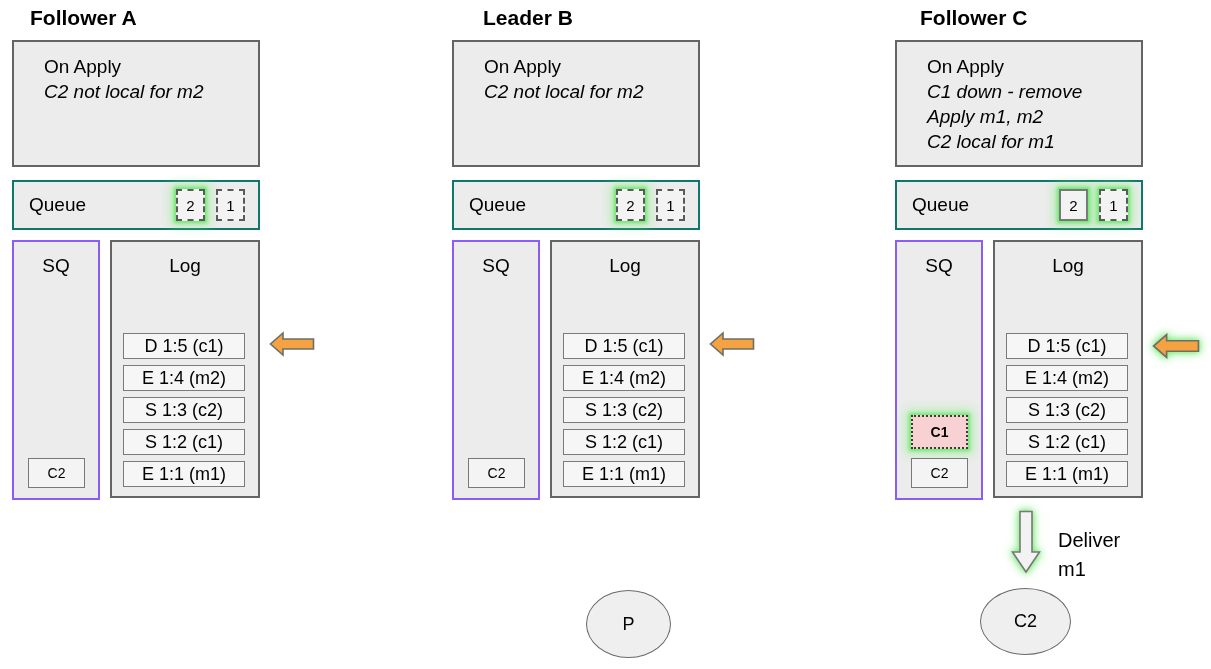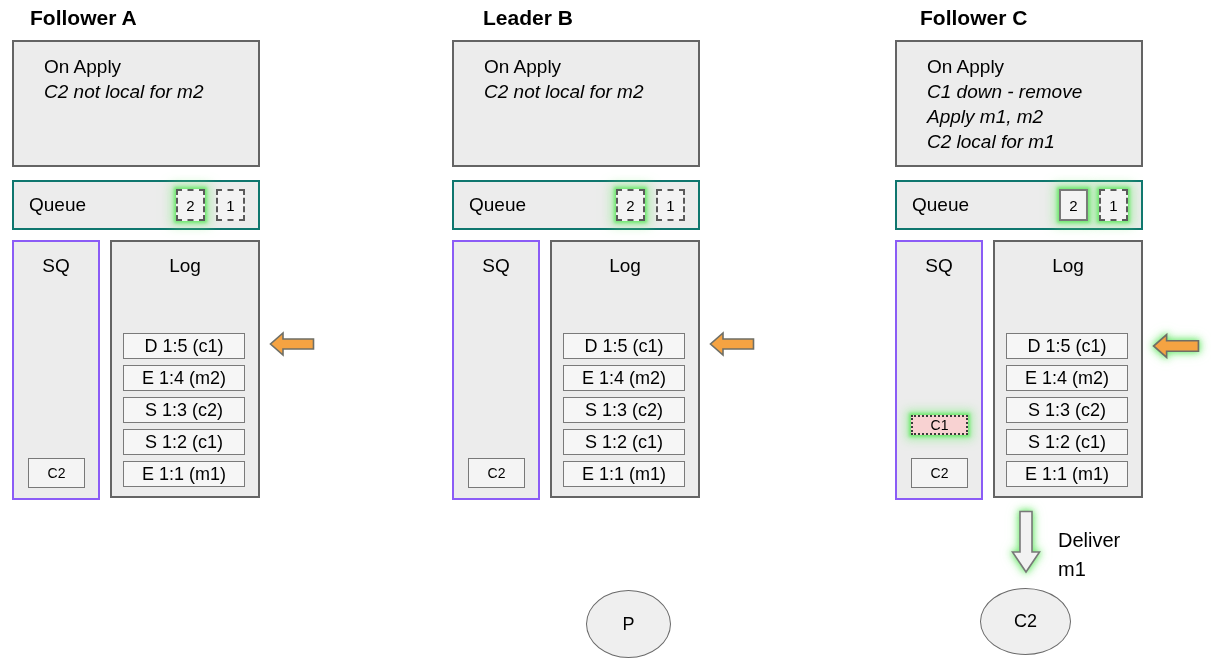--- a/index.html
+++ b/index.html
@@ -32,21 +32,21 @@
 
   .sq-box{position:absolute;top:240px;left:0;width:88px;height:260px;box-sizing:border-box;
     background:#ececec;border:2px solid #8b5cf6;}
   .log-box{position:absolute;top:240px;left:98px;width:150px;height:258px;box-sizing:border-box;
     background:#ececec;border:2px solid #646464;}
   .box-label{font-size:19px;text-align:center;margin-top:13px;}
 
   .sq-item{position:absolute;left:14px;width:57px;height:30px;box-sizing:border-box;
     background:#f4f4f4;border:1.5px solid #787878;display:flex;align-items:center;justify-content:center;font-size:14px;}
   .sq-c2{top:216px;}
-  .sq-c1{top:173px;height:20px;background:#f8d2d2;border:2px dotted #3a3a3a;}
+  .sq-c1{top:173px;height:34px;background:#f8d2d2;border:2px dotted #3a3a3a;font-weight:bold;}
 
   .log-entries{position:absolute;top:91px;left:11px;right:13px;display:flex;flex-direction:column;gap:6px;}
   .log-entry{height:26px;box-sizing:border-box;background:#f6f6f6;border:1.5px solid #7a7a7a;
     display:flex;align-items:center;justify-content:center;font-size:18px;white-space:nowrap;}
 
   .side-arrow{position:absolute;top:331px;left:257px;width:46px;height:26px;line-height:0;}
   .side-arrow svg{width:100%;height:100%;}
   .node-c .side-arrow{top:332px;width:48px;height:28px;}
   .glow-svg{filter:drop-shadow(0 0 3px rgba(110,232,110,0.95)) drop-shadow(0 0 5px rgba(130,238,130,0.7));}
 

